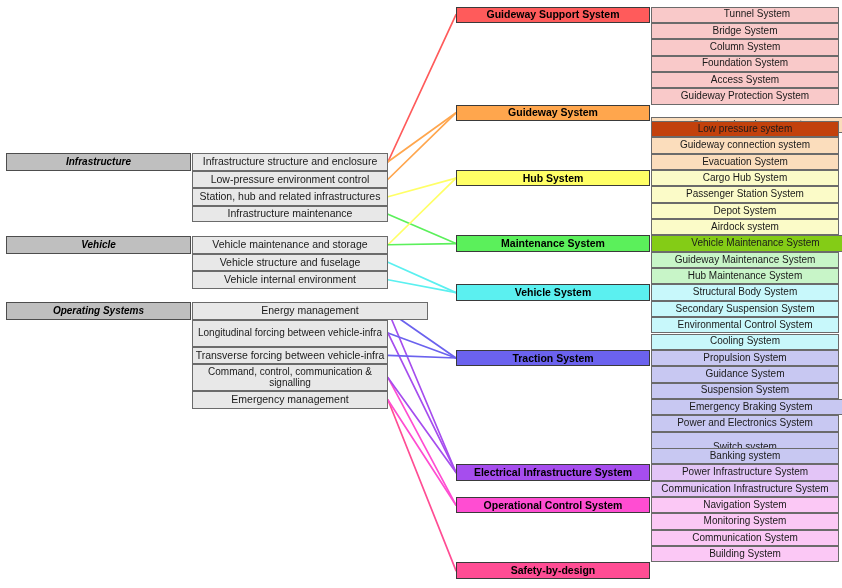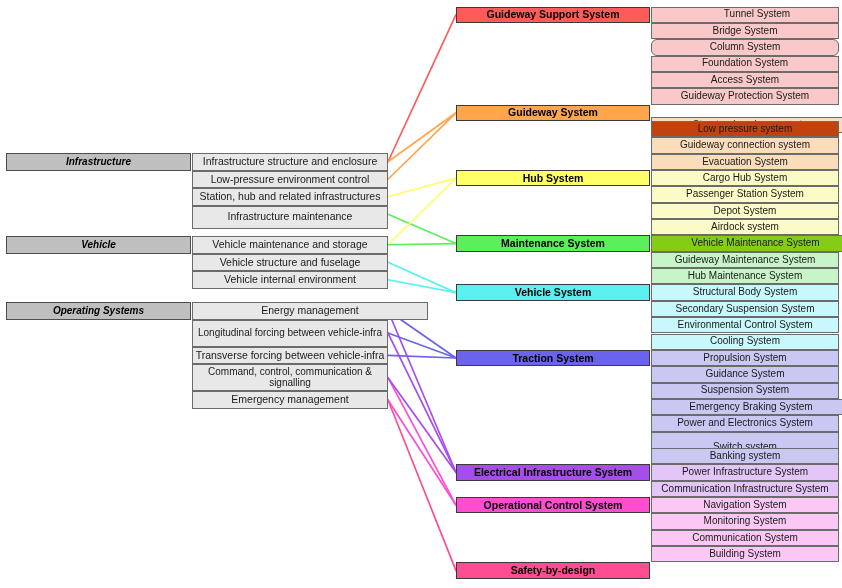--- a/index.html
+++ b/index.html
@@ -47,21 +47,21 @@
       <line x1="388" y1="333.0625" x2="456" y2="472.47500000000025" stroke="#a64dee"></line>
       <line x1="388" y1="355.375" x2="456" y2="358.0250000000001" stroke="#6b62ee"></line>
       <line x1="388" y1="377.6875" x2="456" y2="505.1750000000003" stroke="#ff4dd2"></line>
       <line x1="388" y1="377.6875" x2="456" y2="472.47500000000025" stroke="#a64dee"></line>
       <line x1="388" y1="400" x2="456" y2="570.5750000000003" stroke="#ff4d94"></line>
       <line x1="388" y1="400" x2="456" y2="505.1750000000003" stroke="#ff4dd2"></line>
     </svg>
   <div id="boxes">
       <div class="box sub" style="left: 651px; top: 6.5px; width: 188px; height: 16.35px; background: rgb(249, 201, 201); padding-left: 24px;">Tunnel System</div>
       <div class="box sub" style="left: 651px; top: 22.85px; width: 188px; height: 16.35px; background: rgb(249, 201, 201);">Bridge System</div>
-      <div class="box sub" style="left: 651px; top: 39.2px; width: 188px; height: 16.35px; background: rgb(249, 201, 201); border-radius: 6px;">Column System</div>
+      <div class="box sub" style="left: 651px; top: 39.2px; width: 188px; height: 16.35px; background: rgb(249, 201, 201);">Column System</div>
       <div class="box sub" style="left: 651px; top: 55.55px; width: 188px; height: 16.35px; background: rgb(249, 201, 201);">Foundation System</div>
       <div class="box sub" style="left: 651px; top: 71.9px; width: 188px; height: 16.35px; background: rgb(249, 201, 201);">Access System</div>
       <div class="box sub" style="left: 651px; top: 88.25px; width: 188px; height: 16.35px; background: rgb(249, 201, 201);">Guideway Protection System</div>
       <div class="box sub" style="left: 651px; top: 117px; width: 207px; height: 16.35px; background: rgb(251, 221, 188);">Structural enclosure system</div>
       <div class="box sub" style="left: 651px; top: 120.95px; width: 188px; height: 16.35px; background: #c2410c;">Low pressure system</div>
       <div class="box sub" style="left: 651px; top: 137.3px; width: 188px; height: 16.35px; background: rgb(251, 221, 188);">Guideway connection system</div>
       <div class="box sub" style="left: 651px; top: 153.65px; width: 188px; height: 16.35px; background: rgb(251, 221, 188);">Evacuation System</div>
       <div class="box sub" style="left: 651px; top: 170px; width: 188px; height: 16.35px; background: rgb(251, 251, 200);">Cargo Hub System</div>
       <div class="box sub" style="left: 651px; top: 186.35px; width: 188px; height: 16.35px; background: rgb(251, 251, 200);">Passenger Station System</div>
       <div class="box sub" style="left: 651px; top: 202.7px; width: 188px; height: 16.35px; background: rgb(251, 251, 200);">Depot System</div>
@@ -92,21 +92,21 @@
       <div class="box sys" style="left: 456px; top: 235.4px; width: 194px; height: 16.35px; background: rgb(91, 240, 91);">Maintenance System</div>
       <div class="box sys" style="left: 456px; top: 284.45px; width: 194px; height: 16.35px; background: rgb(91, 240, 240);">Vehicle System</div>
       <div class="box sys" style="left: 456px; top: 349.85px; width: 194px; height: 16.35px; background: rgb(107, 98, 238);">Traction System</div>
       <div class="box sys" style="left: 456px; top: 464.3px; width: 194px; height: 16.35px; background: rgb(166, 77, 238);">Electrical Infrastructure System</div>
       <div class="box sys" style="left: 456px; top: 497px; width: 194px; height: 16.35px; background: rgb(255, 77, 210);">Operational Control System</div>
       <div class="box sys" style="left: 456px; top: 562.4px; width: 194px; height: 16.35px; background: rgb(255, 77, 148);">Safety-by-design</div>
       <div class="box domain" style="left: 6px; top: 153px; width: 185px; height: 17.5px;">Infrastructure</div>
       <div class="box func" style="left: 192px; top: 153px; width: 196px; height: 17.5px;">Infrastructure structure and enclosure</div>
       <div class="box func" style="left: 192px; top: 170.5px; width: 196px; height: 17.5px;">Low-pressure environment control</div>
       <div class="box func" style="left: 192px; top: 188px; width: 196px; height: 17.5px;">Station, hub and related infrastructures</div>
-      <div class="box func" style="left: 192px; top: 205.5px; width: 196px; height: 23px;">Infrastructure maintenance</div>
+      <div class="box func" style="left: 192px; top: 205.5px; width: 196px; height: 16px;">Infrastructure maintenance</div>
       <div class="box domain" style="left: 6px; top: 236px; width: 185px; height: 17.5px;">Vehicle</div>
       <div class="box func" style="left: 192px; top: 236px; width: 196px; height: 17.5px;">Vehicle maintenance and storage</div>
       <div class="box func" style="left: 192px; top: 253.5px; width: 196px; height: 17.5px;">Vehicle structure and fuselage</div>
       <div class="box func" style="left: 192px; top: 271px; width: 196px; height: 17.5px;">Vehicle internal environment</div>
       <div class="box domain" style="left: 6px; top: 302px; width: 185px; height: 17.5px;">Operating Systems</div>
       <div class="box func" style="left: 192px; top: 302px; width: 236px; height: 17.5px;">Energy management</div>
       <div class="box func" style="left: 192px; top: 319.5px; width: 196px; height: 27.125px; font-size: 10px;">Longitudinal forcing between vehicle-infra</div>
       <div class="box func" style="left: 192px; top: 346.625px; width: 196px; height: 17.5px;">Transverse forcing between vehicle-infra</div>
       <div class="box func" style="left: 192px; top: 364.125px; width: 196px; height: 27.125px; font-size: 10px;">Command, control, communication &amp; signalling</div>
       <div class="box func" style="left: 192px; top: 391.25px; width: 196px; height: 17.5px;">Emergency management</div>

